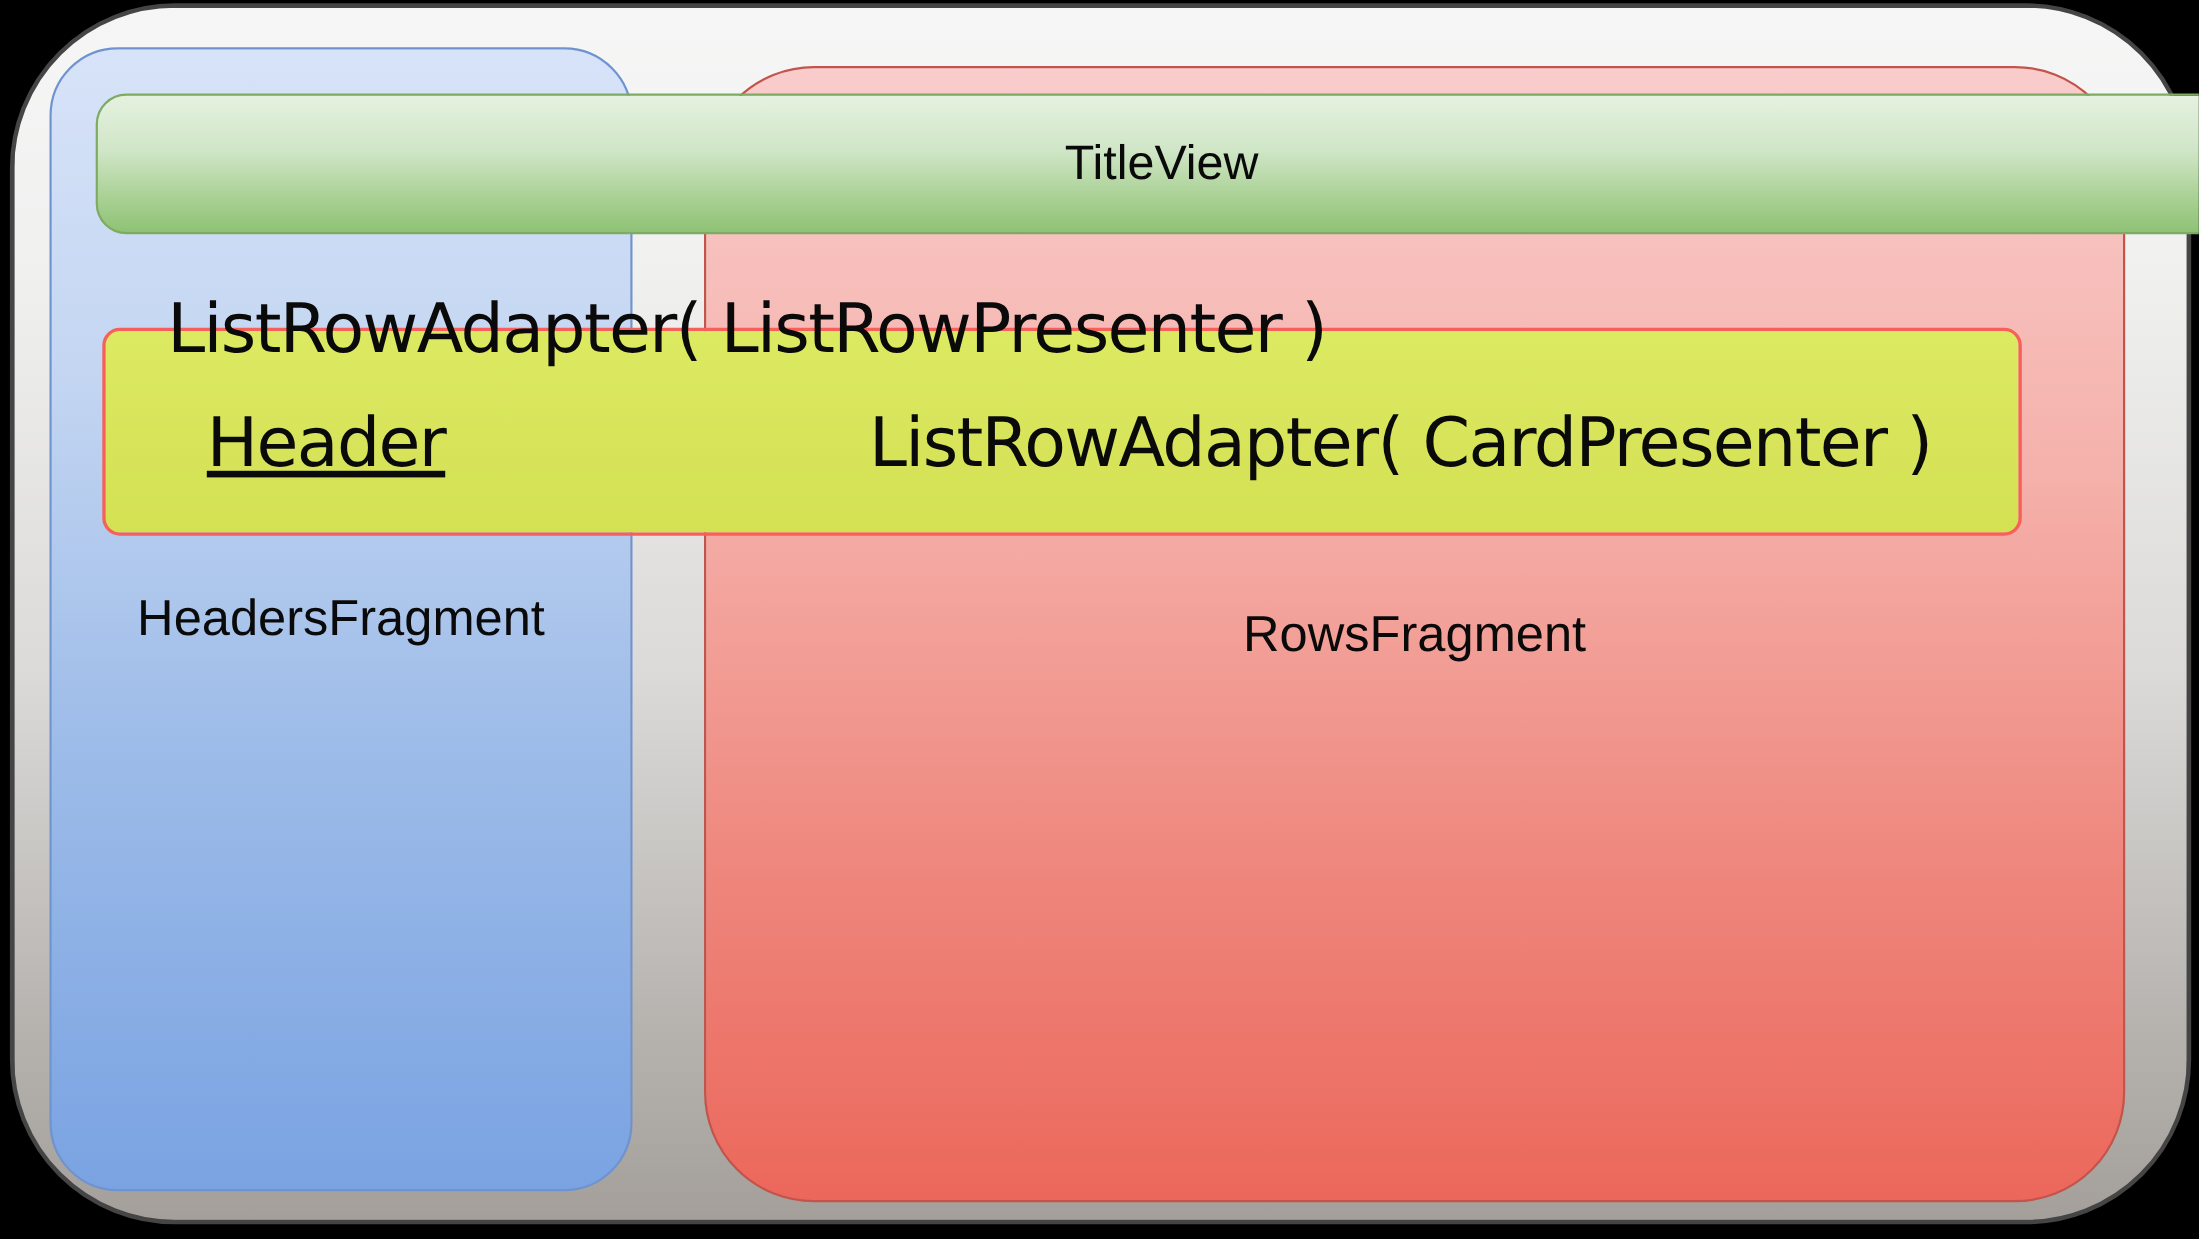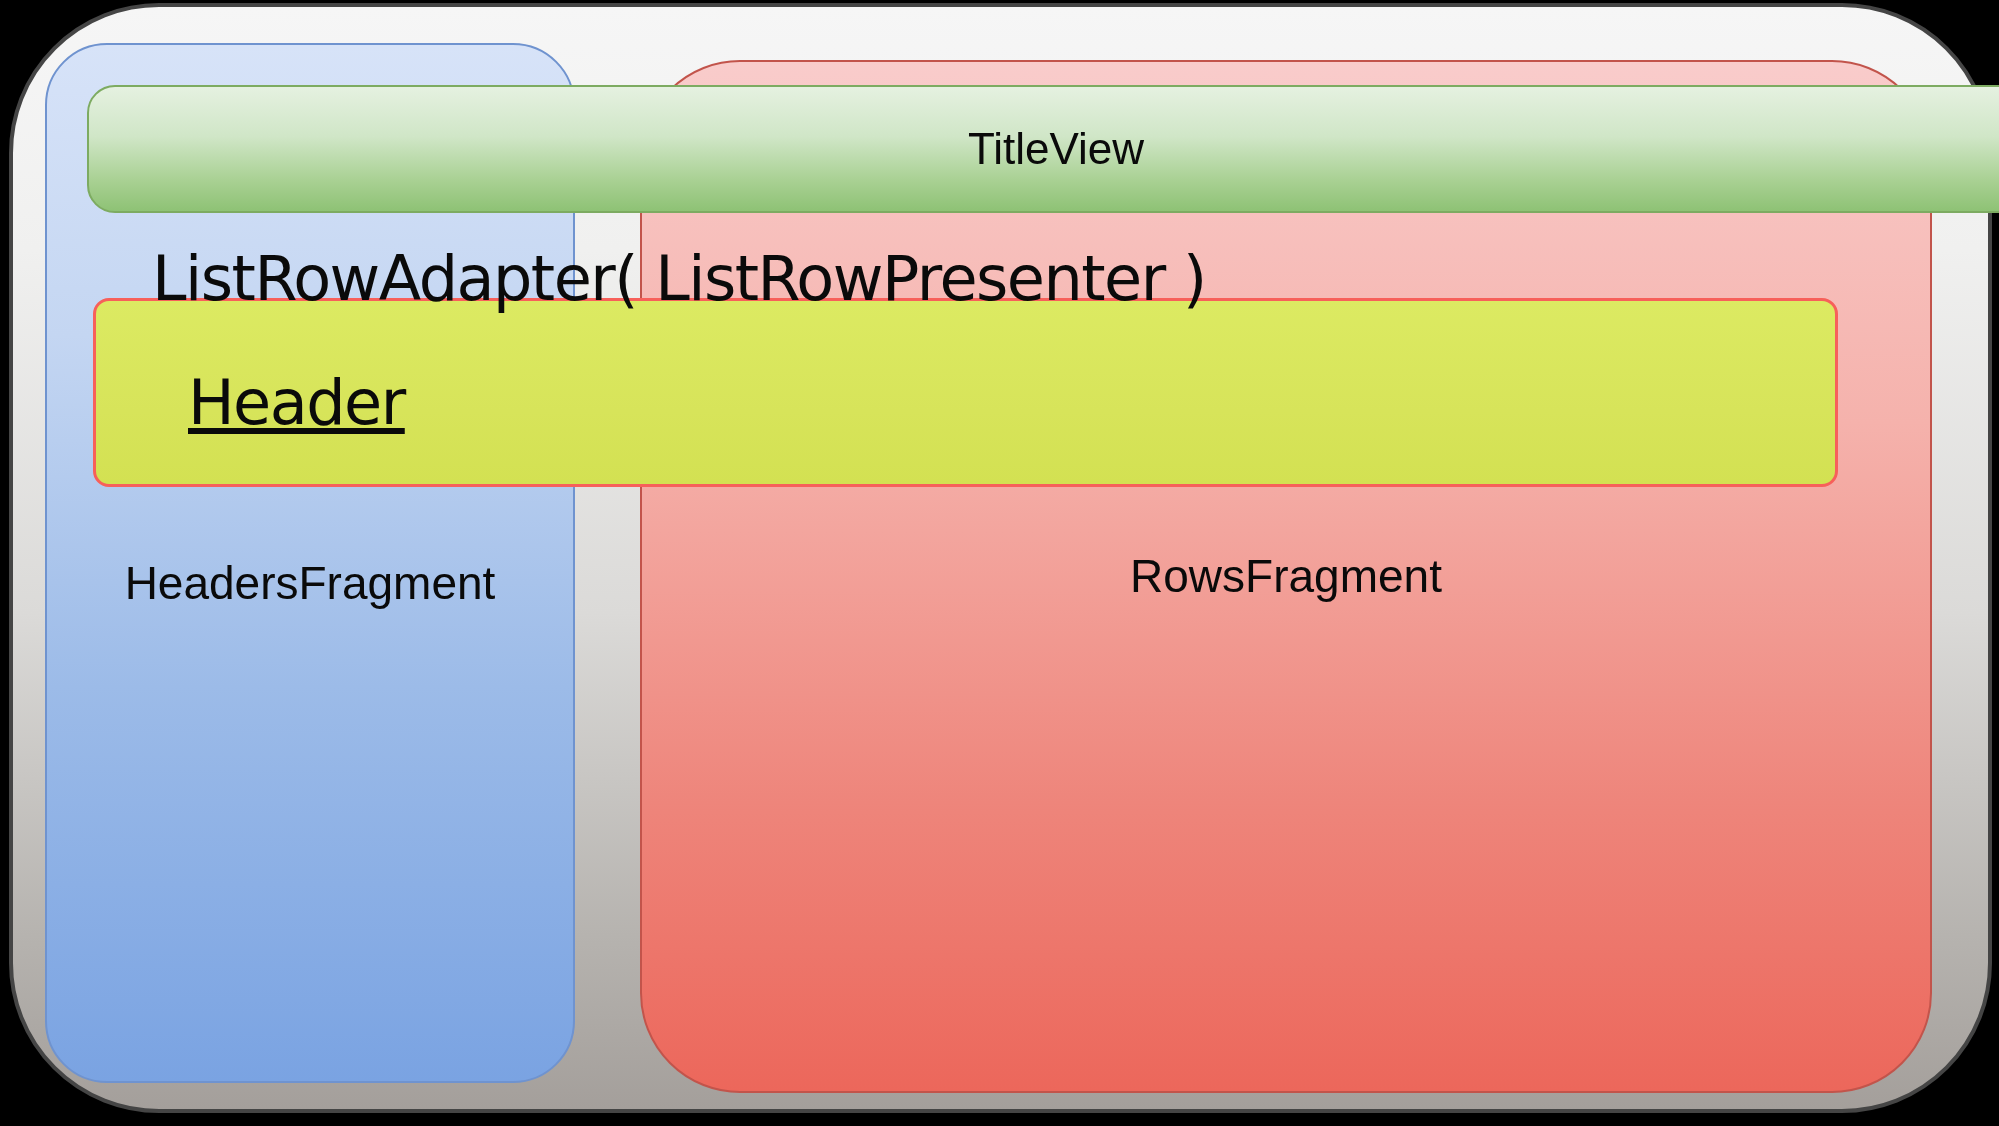--- a/index.html
+++ b/index.html
@@ -62,34 +62,34 @@
 
   .big-text {
     font-family: "DejaVu Sans", sans-serif;
     font-size: 62px;
     letter-spacing: -1.5px;
     line-height: 1;
     color: #0a0a0a;
     white-space: nowrap;
     z-index: 10;
   }
-  #lra-presenter-text { left: 152px; top: 248px; }
+  #lra-presenter-text { left: 152px; top: 268px; }
   #header-cell-label  { left: 188px; top: 372px; text-decoration: underline; }
   #lra-card-text      { left: 790px; top: 372px; }
 
   .pane-label {
     position: absolute;
     left: 0; right: 0;
     text-align: center;
     font-size: 46px;
     line-height: 1;
     color: #0a0a0a;
     white-space: nowrap;
   }
-  #headers-pane .pane-label { top: 493px; margin-top: 22px; }
+  #headers-pane .pane-label { top: 493px; }
   #rows-pane .pane-label    { top: 491px; }
 </style>
 </head>
 <body>
 
 <div id="stage">
 
   <div id="outer-frame" class="abs"></div>
 
   <div id="headers-pane" class="abs">
@@ -103,14 +103,15 @@
   <div id="title-bar" class="abs">
     <div class="label">TitleView</div>
   </div>
 
   <div id="row-strip" class="abs"></div>
 
   <div id="lra-presenter-text" class="abs big-text">ListRowAdapter( ListRowPresenter )</div>
 
   <div id="header-cell-label" class="abs big-text">Header</div>
 
+  <div id="lra-card-text" class="abs big-text">ListRowAdapter( CardPresenter )</div>
 
 </div>
 
 </body></html>

